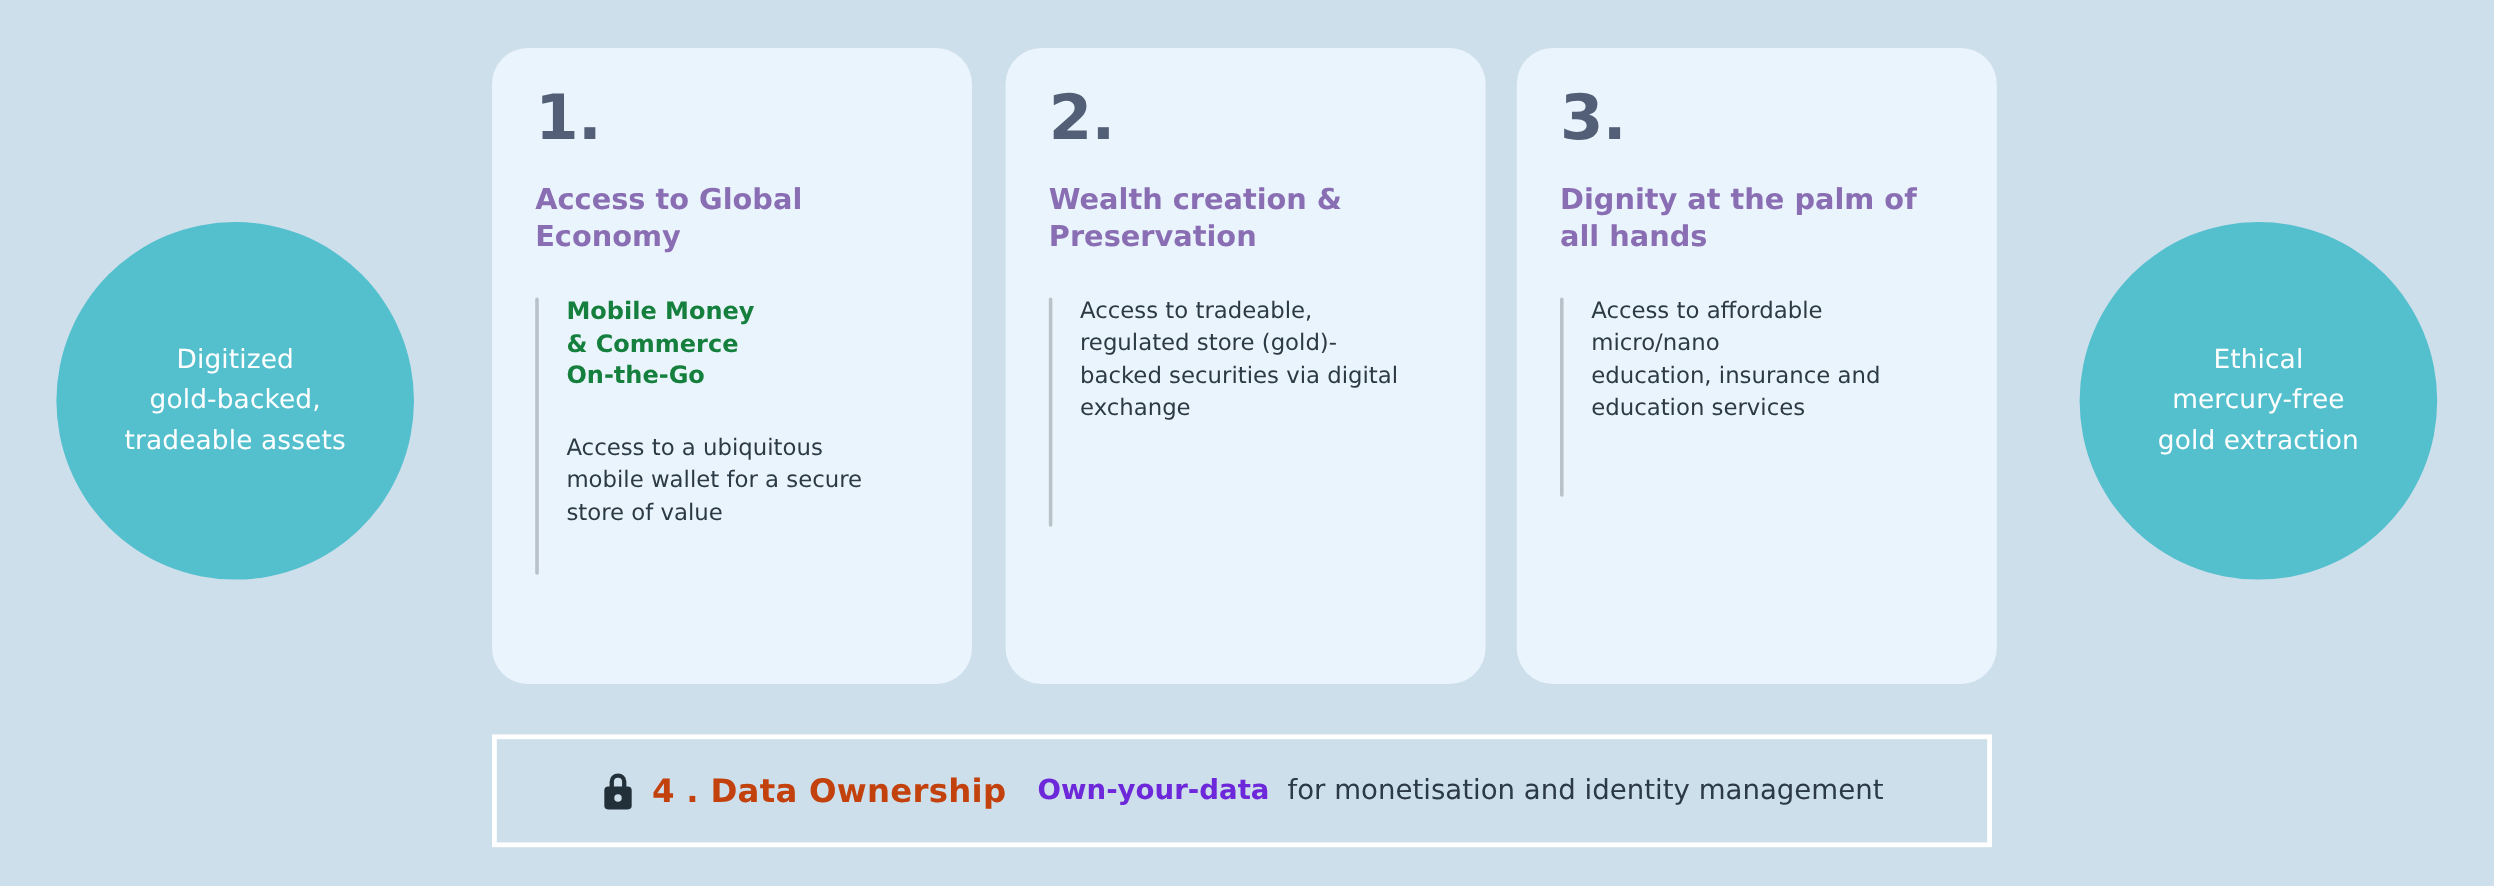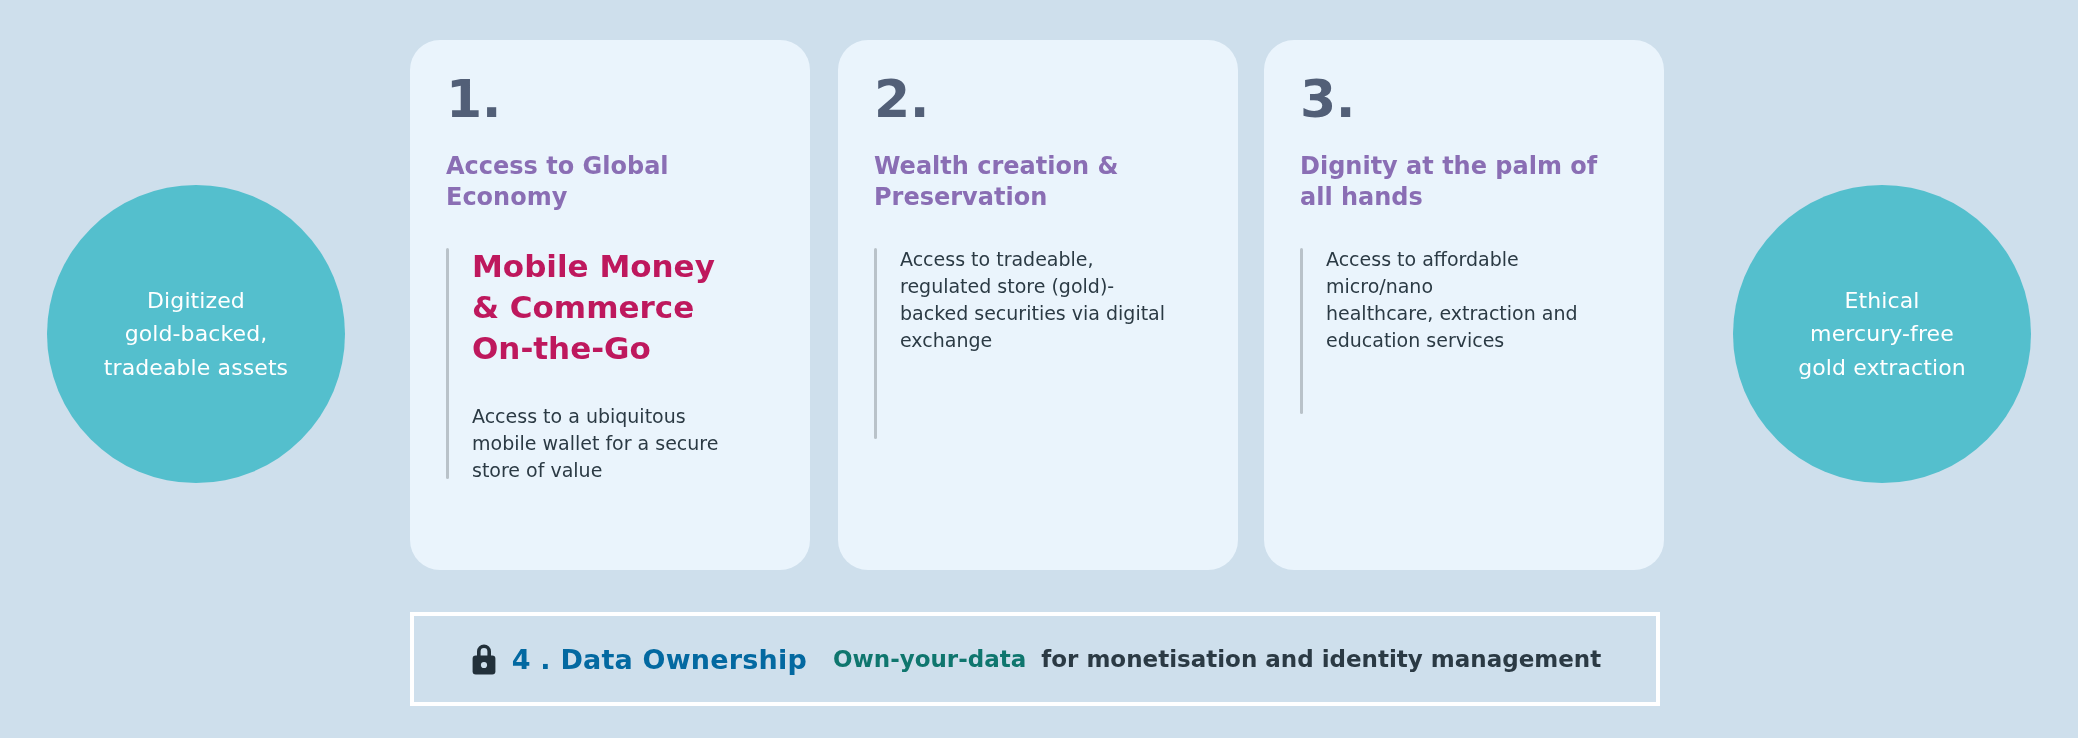--- a/index.html
+++ b/index.html
@@ -83,22 +83,22 @@
     content: "";
     position: absolute;
     left: 0;
     top: 2px;
     bottom: 2px;
     width: 3px;
     background: #b9c2c9;
     border-radius: 2px;
   }
   .body-heading {
-    color: #be185d;
-    font-size: 31px;
+    color: #15803d;
+    font-size: 20px;
     font-weight: bold;
     line-height: 1.32;
     margin: 0 0 34px 0;
     white-space: pre-line;
   }
   .body-text {
     color: #2b3a44;
     font-size: 19px;
     font-weight: normal;
     line-height: 1.42;
@@ -130,36 +130,36 @@
     align-items: center;
     gap: 13px;
   }
   .lock-icon {
     display: block;
     width: 30px;
     height: 34px;
     flex: none;
   }
   .banner-number {
-    color: #0369a1;
+    color: #c2410c;
     font-size: 27px;
     font-weight: bold;
     letter-spacing: 0.2px;
     margin-right: 13px;
     text-align: right;
   }
   .banner-strong {
-    color: #0f766e;
+    color: #6d28d9;
     font-size: 23px;
     font-weight: bold;
   }
   .banner-rest {
     color: #2b3a44;
     font-size: 23px;
-    font-weight: bold;
+    font-weight: normal;
     margin-left: 2px;
   }
 </style>
 </head>
 <body>
 
 <div class="stage">
 
   <div class="circle" id="circle-left">
     <div class="circle-text">Digitized
@@ -192,21 +192,21 @@
 exchange</div>
     </div>
   </div>
 
   <div class="card" id="card-3">
     <div class="card-number">3.</div>
     <div class="card-title">Dignity at the palm of
 all hands</div>
     <div class="card-body">
       <div class="body-text">Access to affordable micro/nano
-healthcare, extraction and
+education, insurance and
 education services</div>
     </div>
   </div>
 
   <div class="circle" id="circle-right">
     <div class="circle-text">Ethical
 mercury-free
 gold extraction</div>
   </div>
 

